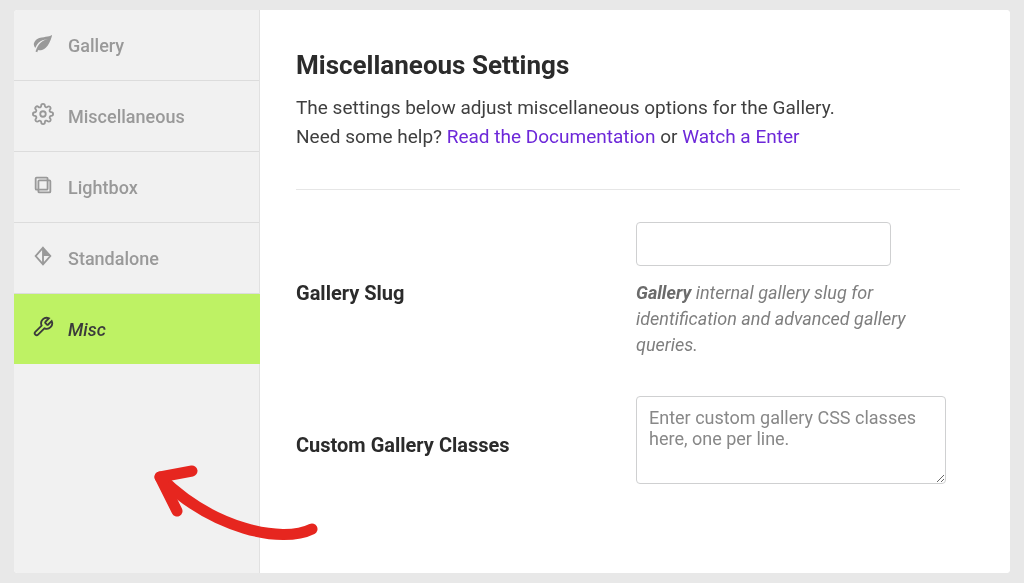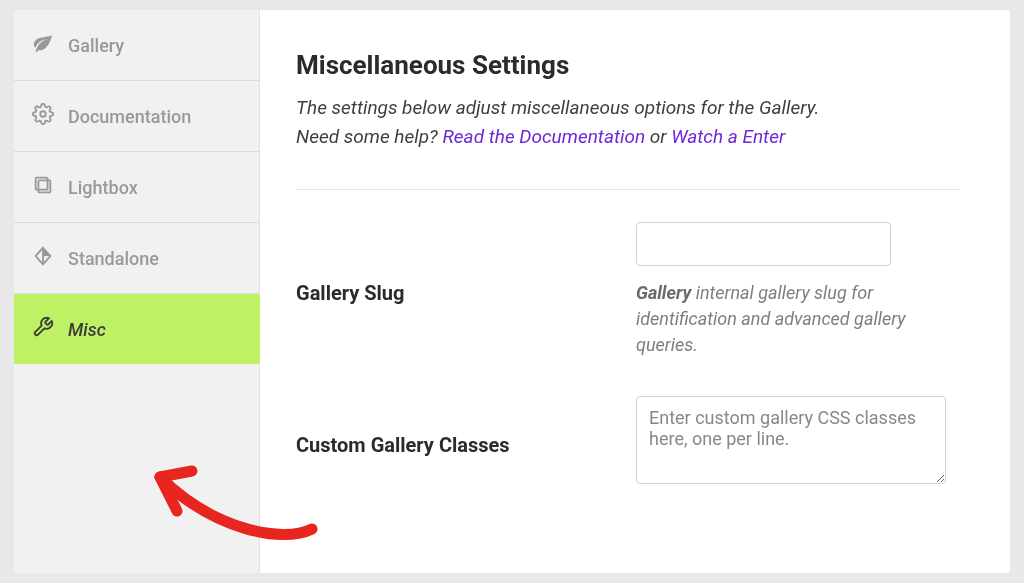--- a/index.html
+++ b/index.html
@@ -62,21 +62,20 @@
     .page-title {
       font-size: 26px;
       font-weight: 700;
       color: #2b2b2b;
       margin-bottom: 14px;
     }
     .page-desc {
       font-size: 19px;
       color: #3f3f3f;
       line-height: 1.5;
-      font-style: italic;
     }
     .page-desc a {
       color: #6d28d9;
       text-decoration: none;
     }
     hr.section-divider {
       border: none;
       border-top: 1px solid #e6e6e6;
       margin: 38px 0 32px 0;
     }
@@ -160,21 +159,21 @@
       <span>Gallery</span>
     </div>
 
     <div class="sidebar-item">
       <span>
         <svg viewBox="0 0 24 24" fill="none" stroke="#999" stroke-width="2">
             <circle cx="12" cy="12" r="3"></circle>
             <path d="M19.4 15a1.65 1.65 0 0 0 .33 1.82l.06.06a2 2 0 1 1-2.83 2.83l-.06-.06a1.65 1.65 0 0 0-1.82-.33 1.65 1.65 0 0 0-1 1.51V21a2 2 0 1 1-4 0v-.09A1.65 1.65 0 0 0 9 19.4a1.65 1.65 0 0 0-1.82.33l-.06.06a2 2 0 1 1-2.83-2.83l.06-.06a1.65 1.65 0 0 0 .33-1.82 1.65 1.65 0 0 0-1.51-1H3a2 2 0 1 1 0-4h.09A1.65 1.65 0 0 0 4.6 9a1.65 1.65 0 0 0-.33-1.82l-.06-.06a2 2 0 1 1 2.83-2.83l.06.06a1.65 1.65 0 0 0 1.82.33H9a1.65 1.65 0 0 0 1-1.51V3a2 2 0 1 1 4 0v.09a1.65 1.65 0 0 0 1 1.51 1.65 1.65 0 0 0 1.82-.33l.06-.06a2 2 0 1 1 2.83 2.83l-.06.06a1.65 1.65 0 0 0-.33 1.82V9c.37.62.98 1 1.51 1H21a2 2 0 1 1 0 4h-.09a1.65 1.65 0 0 0-1.51 1z"></path>
           </svg>
       </span>
-      <span>Documentation</span>
+      <span>Miscellaneous</span>
     </div>
 
     <div class="sidebar-item">
       <span>
         <svg viewBox="0 0 24 24" fill="none" stroke="#999" stroke-width="2">
             <rect x="7" y="7" width="13" height="13" rx="1"></rect>
             <rect x="4" y="4" width="13" height="13" rx="1"></rect>
           </svg>
       </span>
       <span>Lightbox</span>

